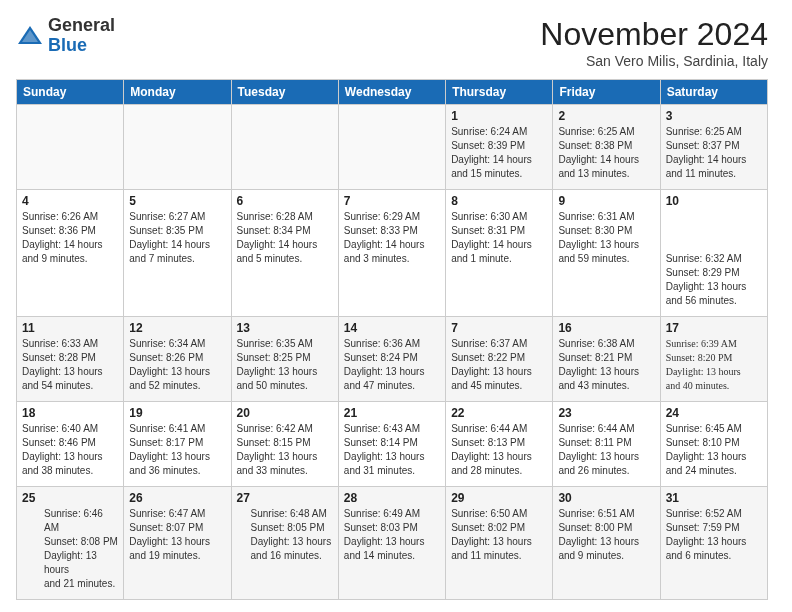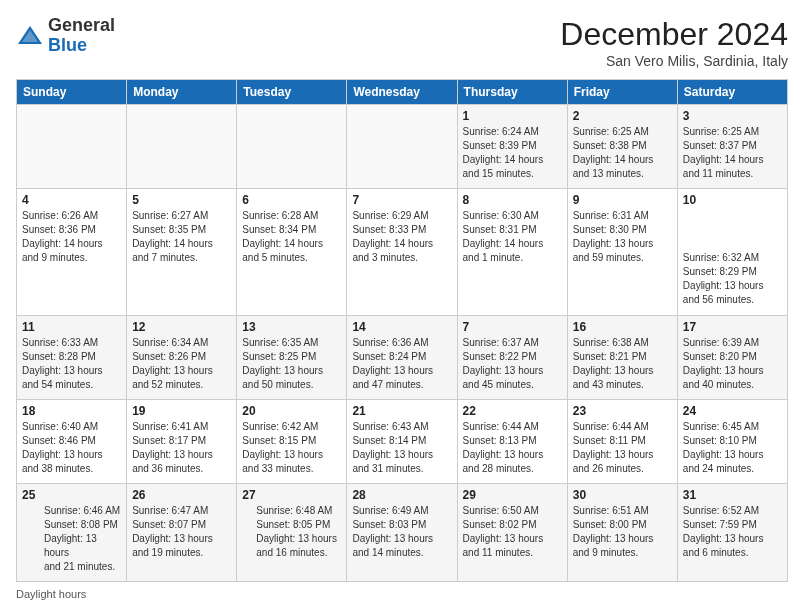--- a/index.html
+++ b/index.html
@@ -6,21 +6,21 @@
     body {
       font-family: Arial, sans-serif;
       background: #fff;
       width: 792px;
       height: 612px;
       overflow: hidden;
     }
     .page {
       width: 792px;
       height: 612px;
-      padding: 16px 4px 12px 16px;
+      padding: 16px 24px 12px 16px;
       display: flex;
       flex-direction: column;
     }
     .header {
       display: flex;
       justify-content: space-between;
       align-items: flex-start;
       margin-bottom: 10px;
     }
     .logo {
@@ -112,21 +112,21 @@
       <svg class="logo-icon" viewBox="0 0 28 28">
         <polygon points="14,4 26,22 2,22" fill="#1a6bb5"></polygon>
         <polygon points="14,8 22,20 6,20" fill="#fff" opacity="0.3"></polygon>
       </svg>
       <div class="logo-text">
         <span class="logo-general">General</span><br>
         <span class="logo-blue">Blue</span>
       </div>
     </div>
     <div class="title-block">
-      <div class="month-year">December 2024</div>
+      <div class="month-year">November 2024</div>
       <div class="location">San Vero Milis, Sardinia, Italy</div>
     </div>
   </div>
 
   <table class="calendar">
     <thead>
       <tr>
       <th>Sunday</th>
           <th>Monday</th>
           <th>Tuesday</th>
@@ -253,21 +253,21 @@
           </td>
           <td>
             <span class="day-number">16</span>
             <div class="day-info" style="white-space: pre-line;">Sunrise: 6:38 AM
 Sunset: 8:21 PM
 Daylight: 13 hours
 and 43 minutes.</div>
           </td>
           <td>
             <span class="day-number">17</span>
-            <div class="day-info" style="white-space: pre-line;">Sunrise: 6:39 AM
+            <div class="day-info" style="white-space: pre-line; font-family: Liberation Serif, serif;">Sunrise: 6:39 AM
 Sunset: 8:20 PM
 Daylight: 13 hours
 and 40 minutes.</div>
           </td>
         </tr>
         <tr>
           <td>
             <span class="day-number">18</span>
             <div class="day-info" style="white-space: pre-line;">Sunrise: 6:40 AM
 Sunset: 8:46 PM
@@ -364,16 +364,13 @@
             <span class="day-number">31</span>
             <div class="day-info" style="white-space: pre-line;">Sunrise: 6:52 AM
 Sunset: 7:59 PM
 Daylight: 13 hours
 and 6 minutes.</div>
           </td>
         </tr>
       </tbody>
   </table>
 
-  <div class="footer-note">
-    <span>Daylight hours</span>
-  </div>
 </div>
 
 </body></html>

